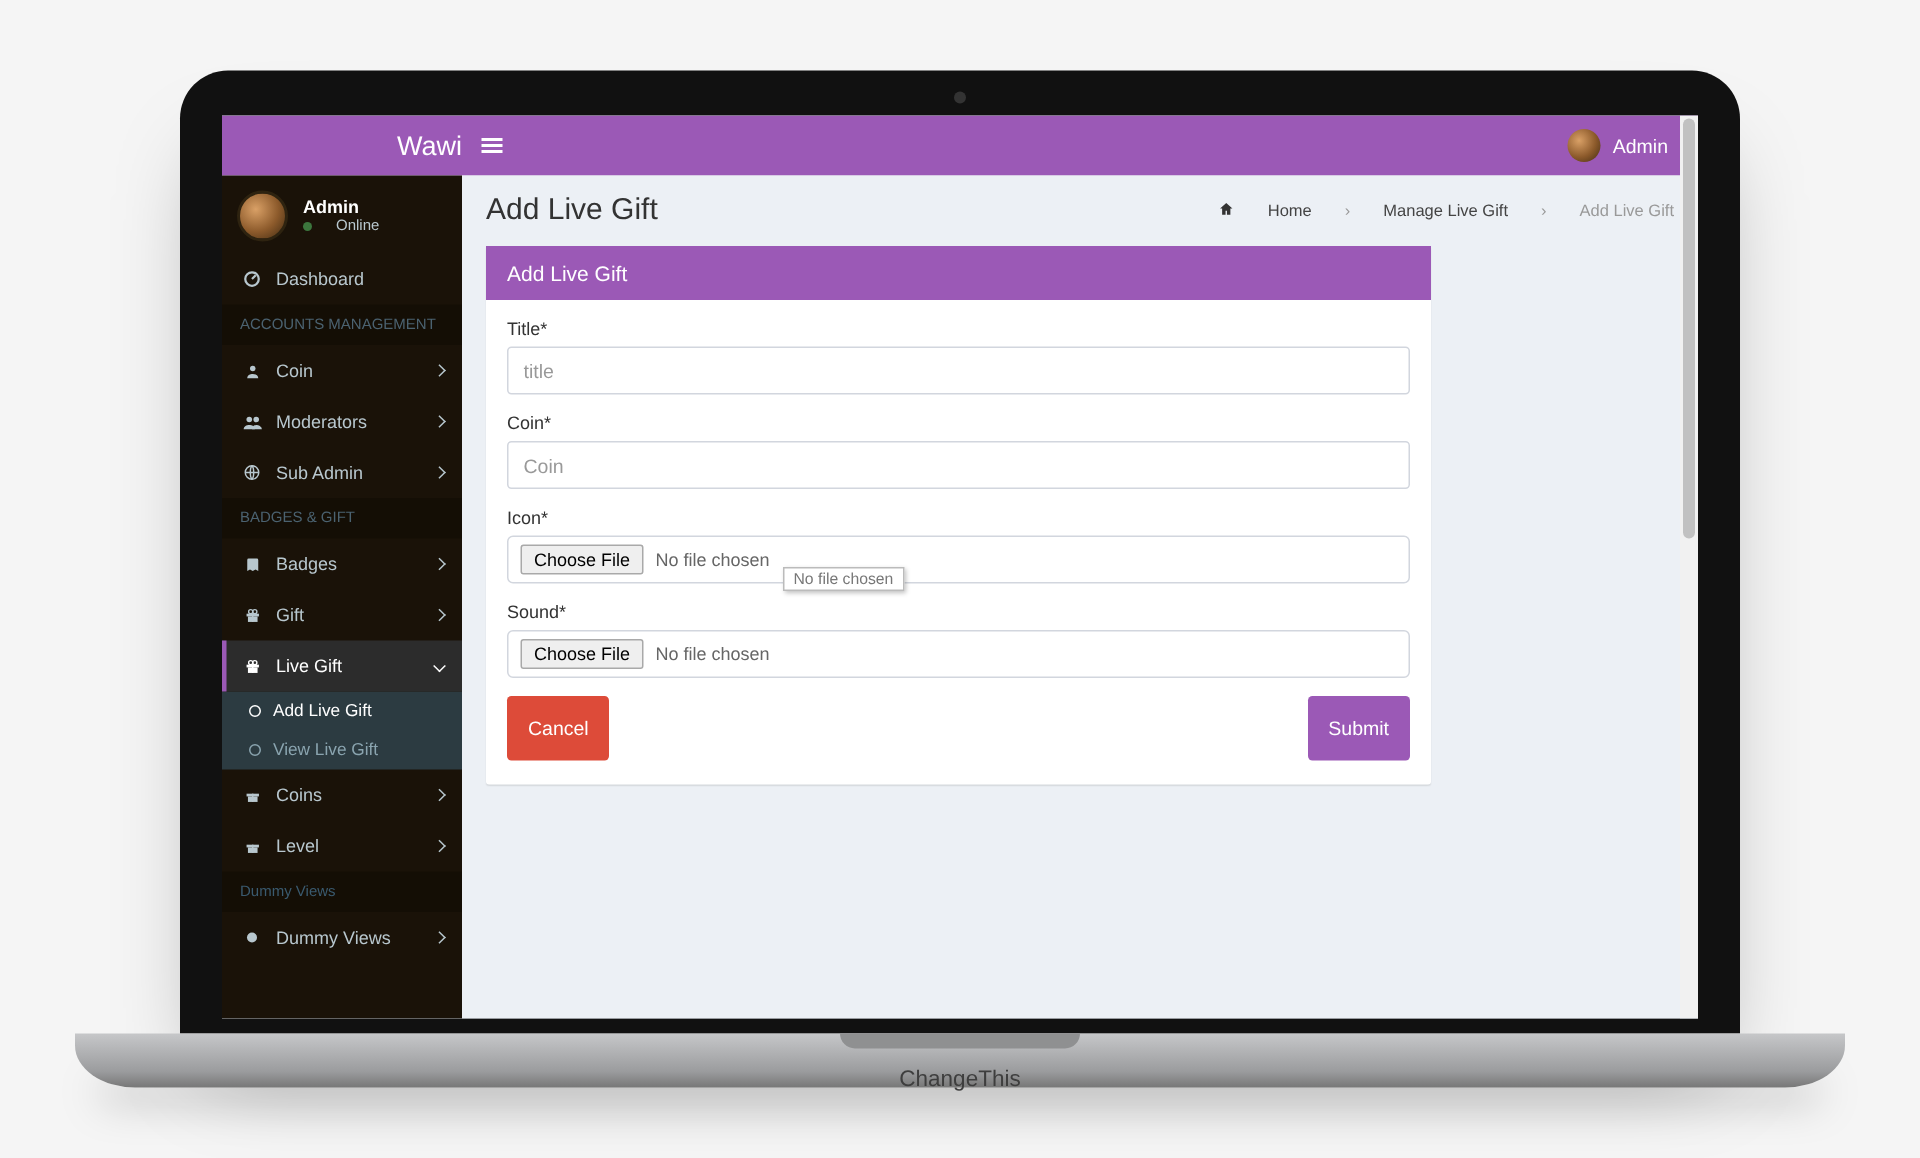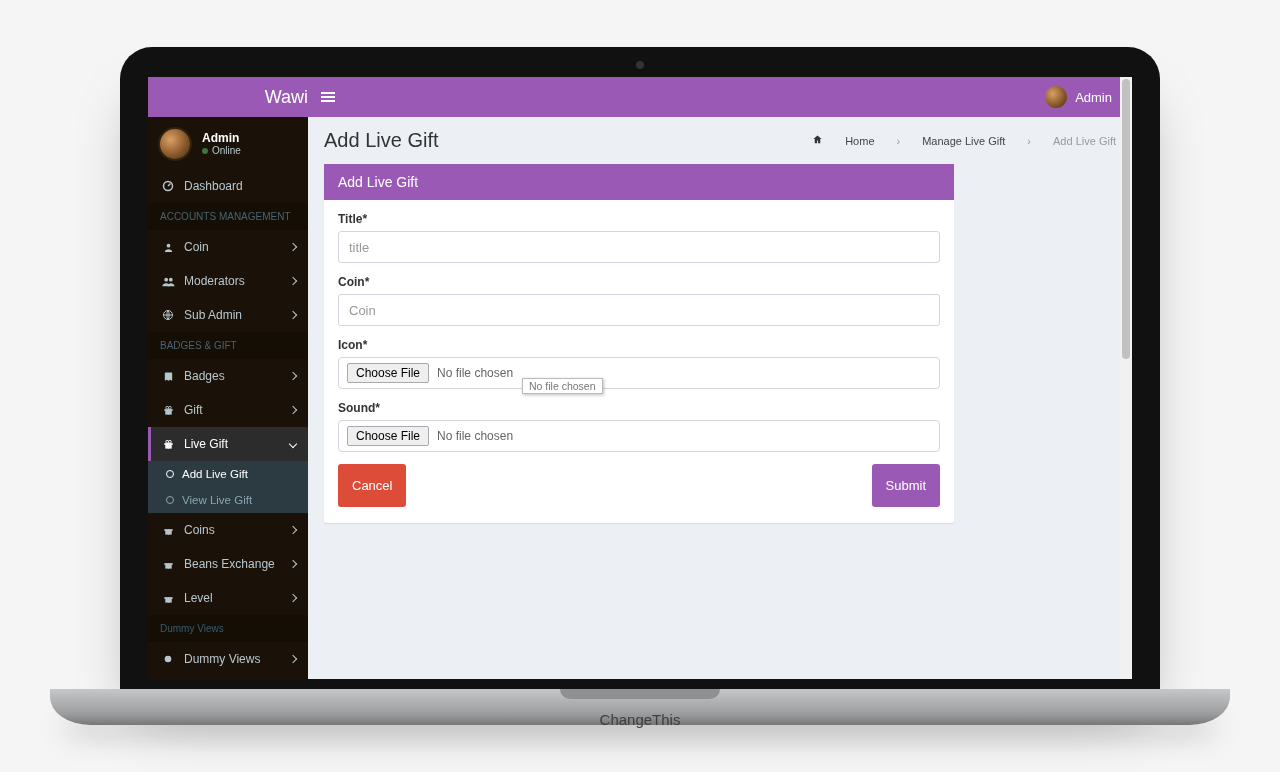--- a/index.html
+++ b/index.html
@@ -133,21 +133,21 @@
     display: flex; align-items: center; gap: 10px;
     padding: 10px 10px 8px 10px;
   }
   .user-avatar {
     width: 34px; height: 34px; border-radius: 50%;
     background: radial-gradient(circle at 35% 35%, #d9a066 0%, #8c5a2b 55%, #3f2a12 100%);
     border: 2px solid #2e2310;
   }
   .user-info { line-height: 1.2; }
   .user-name { color: #fff; font-size: 12px; font-weight: 600; }
-  .user-status { font-size: 10px; color: #b8c7ce; display: flex; align-items: center; gap: 4px; justify-content: space-between; }
+  .user-status { font-size: 10px; color: #b8c7ce; display: flex; align-items: center; gap: 16px; justify-content: space-between; }
   .status-dot { width: 6px; height: 6px; border-radius: 50%; background: #3c763d; display:inline-block; }
 
   .nav { list-style: none; }
   .nav-header {
     color: #4b6270;
     font-size: 10px;
     padding: 8px 12px;
     text-transform: uppercase;
     background: #140e05;
   }
@@ -210,21 +210,21 @@
   }
   .panel-head {
     background: #9b59b6;
     color: #fff;
     padding: 10px 14px;
     font-size: 14px;
   }
   .panel-body { padding: 12px 14px 16px 14px; }
 
   .form-group { margin-bottom: 12px; }
-  .form-label { display:block; font-size: 12px; font-weight: 700; color: #333; margin-bottom: 5px; }
+  .form-label { display:block; font-size: 12px; font-weight: 400; color: #333; margin-bottom: 5px; }
   .form-control {
     width: 100%;
     height: 32px;
     border: 1px solid #d2d6de;
     border-radius: 3px;
     padding: 0 10px;
     font-size: 13px;
     color: #555;
     background: #fff;
   }
@@ -409,31 +409,20 @@
                 <span class="chevron"></span>
               </li>
               <li class="nav-item">
                 <span class="nav-icon">
                   <svg width="11" height="11" viewBox="0 0 24 24" fill="currentColor">
                       <rect x="3" y="9" width="18" height="4"></rect>
                       <rect x="5" y="13" width="14" height="8"></rect>
                       <rect x="11" y="9" width="2" height="12"></rect>
                     </svg>
                 </span>
-                <span class="nav-label">Beans Exchange</span>
-                <span class="chevron"></span>
-              </li>
-              <li class="nav-item">
-                <span class="nav-icon">
-                  <svg width="11" height="11" viewBox="0 0 24 24" fill="currentColor">
-                      <rect x="3" y="9" width="18" height="4"></rect>
-                      <rect x="5" y="13" width="14" height="8"></rect>
-                      <rect x="11" y="9" width="2" height="12"></rect>
-                    </svg>
-                </span>
                 <span class="nav-label">Level</span>
                 <span class="chevron"></span>
               </li>
 
               <li class="nav-header" style="color:#3a5a6f;text-transform:none;">Dummy Views</li>
               <li class="nav-item">
                 <span class="nav-icon">
                   <svg width="10" height="10" viewBox="0 0 24 24" fill="currentColor">
                       <circle cx="12" cy="12" r="8"></circle>
                     </svg>

